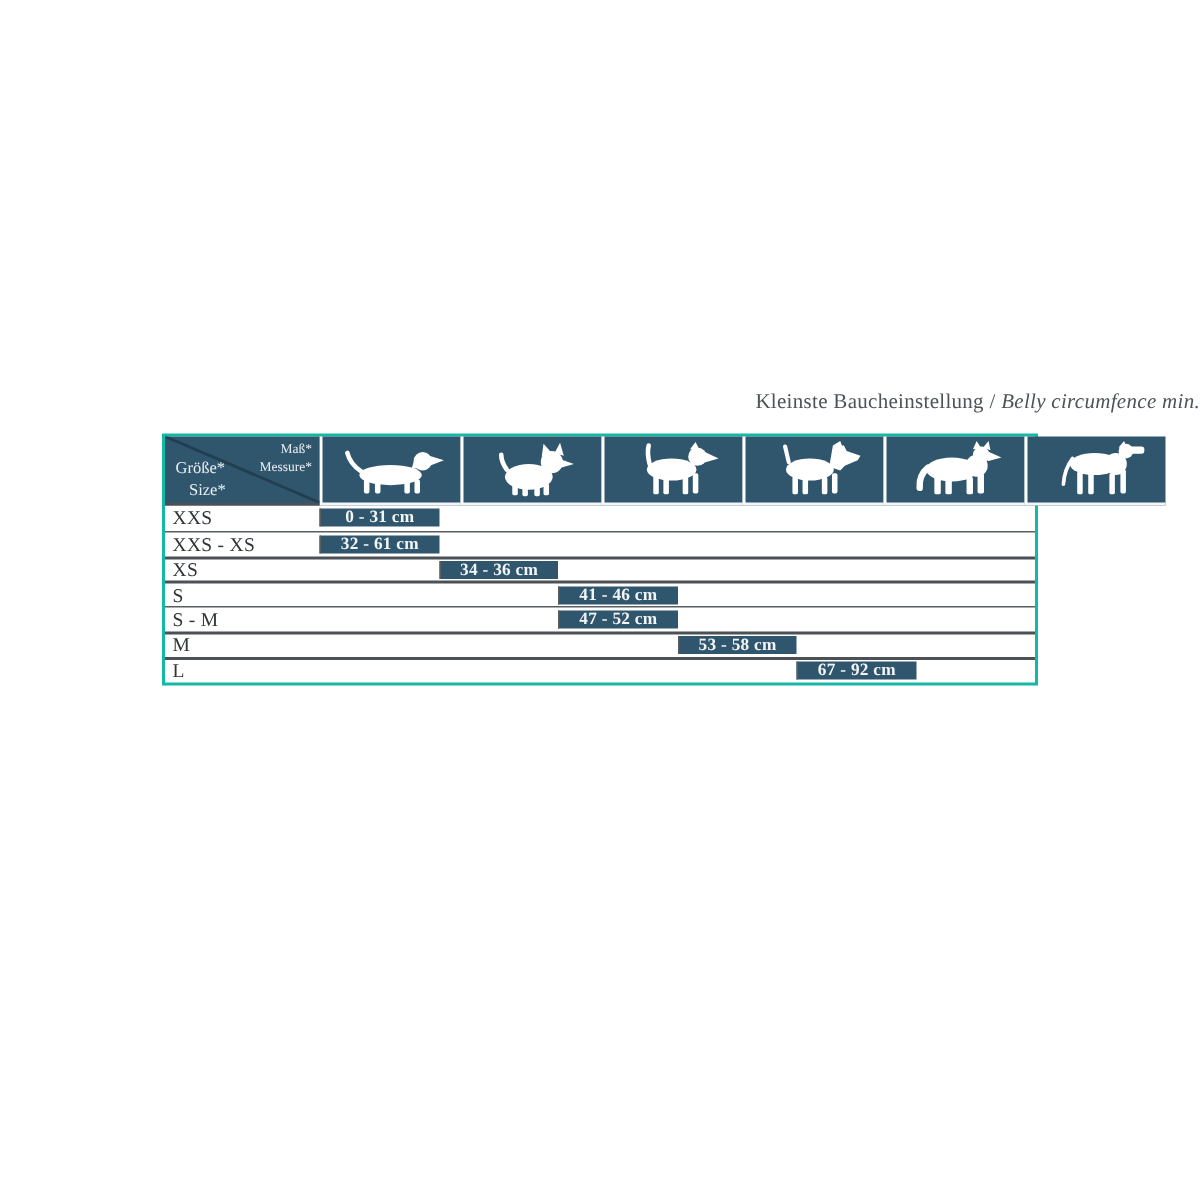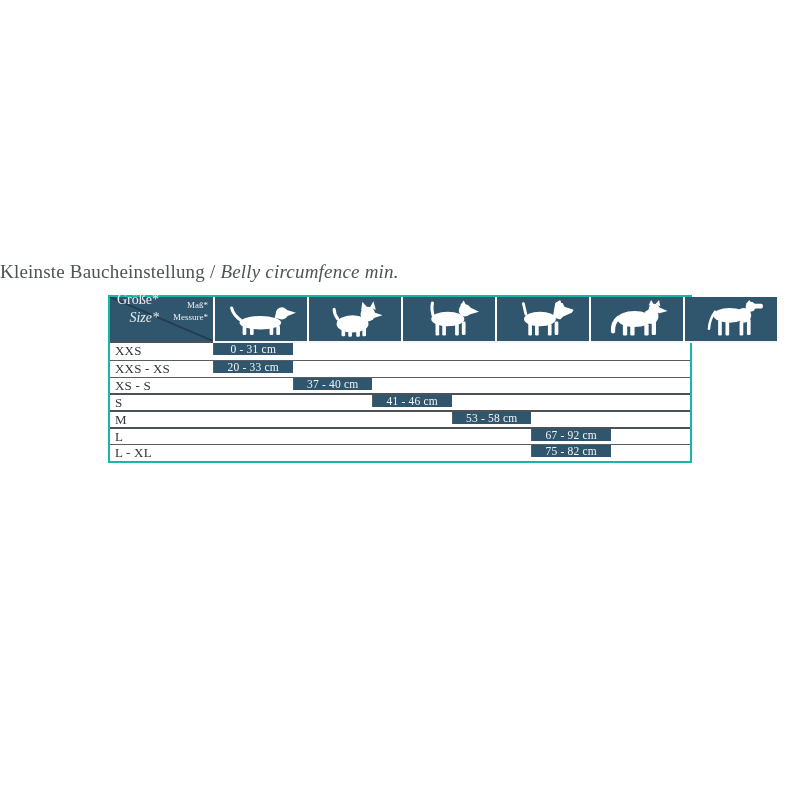--- a/index.html
+++ b/index.html
@@ -1,45 +1,45 @@
 <!DOCTYPE html>
 <html><head>
 <meta charset="utf-8">
 <style>
   html,body{margin:0;padding:0;background:#fff;}
   body{width:800px;height:800px;font-family:"Liberation Serif",serif;-webkit-font-smoothing:antialiased;overflow:hidden;}
 
-  .title{margin:0;padding-top:261px;text-align:left;font-size:19px;font-weight:normal;
+  .title{margin:0;padding-top:261px;text-align:right;font-size:14px;font-weight:normal;
          color:#4e5358;letter-spacing:.2px;}
   .title .it{font-style:italic;}
 
   .size-table{width:584px;margin:12px auto 0;border:2px solid #14b8a6;box-sizing:border-box;}
 
   
   .header-row{display:flex;height:46px;}
   .corner{width:103px;flex:0 0 103px;position:relative;background:#30566E;box-sizing:border-box;
           border-bottom:2px solid #4b5157;}
   .corner svg{position:absolute;left:0;top:0;width:100%;height:100%;}
   .corner-top{position:absolute;top:3px;right:5px;text-align:right;color:#e9eef1;font-size:9px;line-height:1.3;}
-  .corner-bottom{position:absolute;bottom:14px;left:7px;color:#e9eef1;font-size:14px;line-height:1.3;}
-  .corner-bottom .it{font-style:italic;display:block;padding-left:9px;text-align:right;}
+  .corner-bottom{position:absolute;bottom:1px;left:7px;color:#e9eef1;font-size:11px;line-height:1.3;}
+  .corner-bottom .it{display:block;padding-left:9px;}
   .corner-top span{display:block;}
   .dog-cell{flex:1;background:#30566E;display:flex;align-items:center;justify-content:center;
             border-left:2px solid #fdfdfd;border-bottom:2px solid #f3f5f6;box-sizing:border-box;}
   .dog-cell svg{height:38px;width:92px;display:block;}
 
   
-  .row{display:flex;height:16.8px;box-sizing:border-box;align-items:flex-start;}
+  .row{display:flex;height:16.8px;box-sizing:border-box;align-items:center;}
   .row + .row{border-top:1px solid #585d61;}
   .row.g{border-top:2px solid #4b5157;}
   .label-cell{width:103px;flex:0 0 103px;display:flex;align-items:center;padding-left:5px;
               box-sizing:border-box;font-size:13px;color:#2f3438;letter-spacing:.2px;}
   .cell{flex:1;border-left:1px solid #585d61;box-sizing:border-box;display:flex;
         align-items:center;justify-content:center;font-size:11.5px;}
-  .cell:not(:empty){background:#30566E;color:#f2f5f6;font-weight:normal;letter-spacing:.2px;}
+  .cell:not(:empty){background:#30566E;color:#f2f5f6;font-weight:bold;letter-spacing:.2px;}
 </style>
 </head>
 <body>
 
 <h1 class="title"><span>Kleinste Baucheinstellung / </span><span class="it">Belly circumfence min.</span></h1>
 
 <div class="size-table">
 
   <div class="header-row">
     <div class="corner">
@@ -146,49 +146,58 @@
       <div class="cell">0 - 31 cm</div>
       <div class="cell"></div>
       <div class="cell"></div>
       <div class="cell"></div>
       <div class="cell"></div>
       <div class="cell"></div>
     </div>
 
   <div class="row">
       <div class="label-cell">XXS - XS</div>
-      <div class="cell">20 - 33 cm</div>
-      <div class="cell"></div>
-      <div class="cell"></div>
-      <div class="cell"></div>
-      <div class="cell"></div>
-      <div class="cell"></div>
-    </div>
-
+      <div class="cell">32 - 61 cm</div>
+      <div class="cell"></div>
+      <div class="cell"></div>
+      <div class="cell"></div>
+      <div class="cell"></div>
+      <div class="cell"></div>
+    </div>
+
+  <div class="row g">
+      <div class="label-cell">XS</div>
+      <div class="cell"></div>
+      <div class="cell">34 - 36 cm</div>
+      <div class="cell"></div>
+      <div class="cell"></div>
+      <div class="cell"></div>
+      <div class="cell"></div>
+    </div>
+
+
+  <div class="row g">
+      <div class="label-cell">S</div>
+      <div class="cell"></div>
+      <div class="cell"></div>
+      <div class="cell">41 - 46 cm</div>
+      <div class="cell"></div>
+      <div class="cell"></div>
+      <div class="cell"></div>
+    </div>
 
   <div class="row">
-      <div class="label-cell">XS - S</div>
-      <div class="cell"></div>
-      <div class="cell">37 - 40 cm</div>
-      <div class="cell"></div>
-      <div class="cell"></div>
-      <div class="cell"></div>
-      <div class="cell"></div>
-    </div>
-
-  <div class="row g">
-      <div class="label-cell">S</div>
-      <div class="cell"></div>
-      <div class="cell"></div>
-      <div class="cell">41 - 46 cm</div>
-      <div class="cell"></div>
-      <div class="cell"></div>
-      <div class="cell"></div>
-    </div>
-
+      <div class="label-cell">S - M</div>
+      <div class="cell"></div>
+      <div class="cell"></div>
+      <div class="cell">47 - 52 cm</div>
+      <div class="cell"></div>
+      <div class="cell"></div>
+      <div class="cell"></div>
+    </div>
 
   <div class="row g">
       <div class="label-cell">M</div>
       <div class="cell"></div>
       <div class="cell"></div>
       <div class="cell"></div>
       <div class="cell">53 - 58 cm</div>
       <div class="cell"></div>
       <div class="cell"></div>
     </div>
@@ -197,24 +206,15 @@
   <div class="row g">
       <div class="label-cell">L</div>
       <div class="cell"></div>
       <div class="cell"></div>
       <div class="cell"></div>
       <div class="cell"></div>
       <div class="cell">67 - 92 cm</div>
       <div class="cell"></div>
     </div>
 
-  <div class="row">
-      <div class="label-cell">L - XL</div>
-      <div class="cell"></div>
-      <div class="cell"></div>
-      <div class="cell"></div>
-      <div class="cell"></div>
-      <div class="cell">75 - 82 cm</div>
-      <div class="cell"></div>
-    </div>
 
 
 </div>
 
 </body></html>

